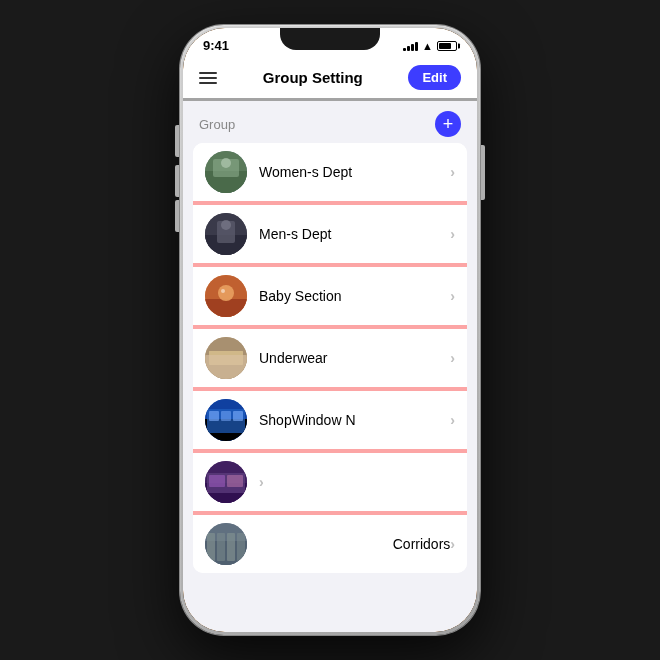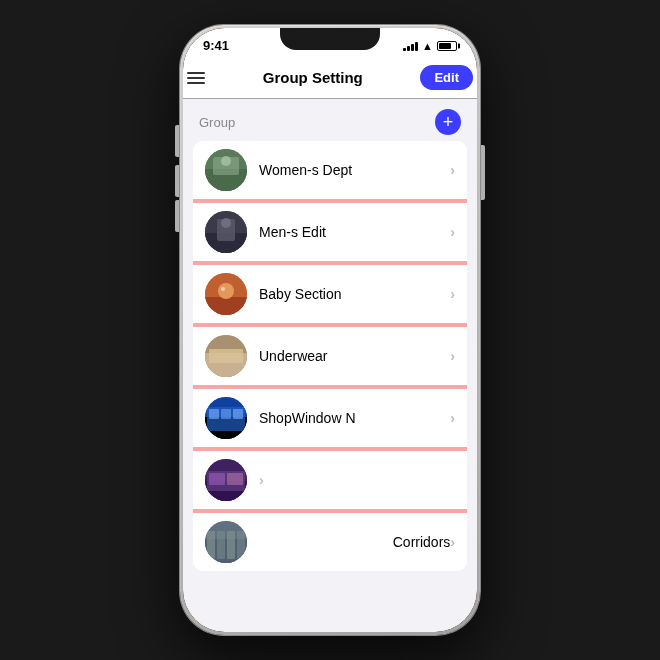--- a/index.html
+++ b/index.html
@@ -144,25 +144,25 @@
       width: 100px;
       height: 22px;
       background: #1a1a1a;
       border-radius: 0 0 16px 16px;
       z-index: 10;
     }
 
     
     .nav-bar {
       background: white;
-      padding: 8px 4px;
+      padding: 8px 16px;
       display: flex;
       align-items: center;
       justify-content: space-between;
-      border-bottom: 1px solid #a3a3a3;
+      border-bottom: 3px solid #a3a3a3;
       flex-shrink: 0;
     }
 
     .hamburger-icon {
       display: flex;
       flex-direction: column;
       gap: 3px;
       cursor: pointer;
     }
     .hamburger-icon span {
@@ -336,21 +336,21 @@
 
           <div class="list-item">
             <div class="item-avatar avatar-mens">
               <svg viewBox="0 0 42 42" width="42" height="42">
                 <rect width="42" height="42" fill="#3a3a4a"></rect>
                 <rect x="0" y="22" width="42" height="20" fill="#2a2a3a"></rect>
                 <rect x="12" y="8" width="18" height="22" rx="2" fill="#5a5a6a" opacity="0.8"></rect>
                 <circle cx="21" cy="12" r="5" fill="#7a7a8a" opacity="0.7"></circle>
               </svg>
             </div>
-            <span class="item-name">Men-s Edit</span>
+            <span class="item-name">Men-s Dept</span>
             <span class="chevron-icon">›</span>
           </div>
 
           <div class="list-item">
             <div class="item-avatar avatar-baby">
               <svg viewBox="0 0 42 42" width="42" height="42">
                 <rect width="42" height="42" fill="#c06030"></rect>
                 <rect x="0" y="24" width="42" height="18" fill="#a04020"></rect>
                 <circle cx="21" cy="18" r="8" fill="#e8a060" opacity="0.9"></circle>
                 <circle cx="18" cy="16" r="2" fill="#fff" opacity="0.5"></circle>

